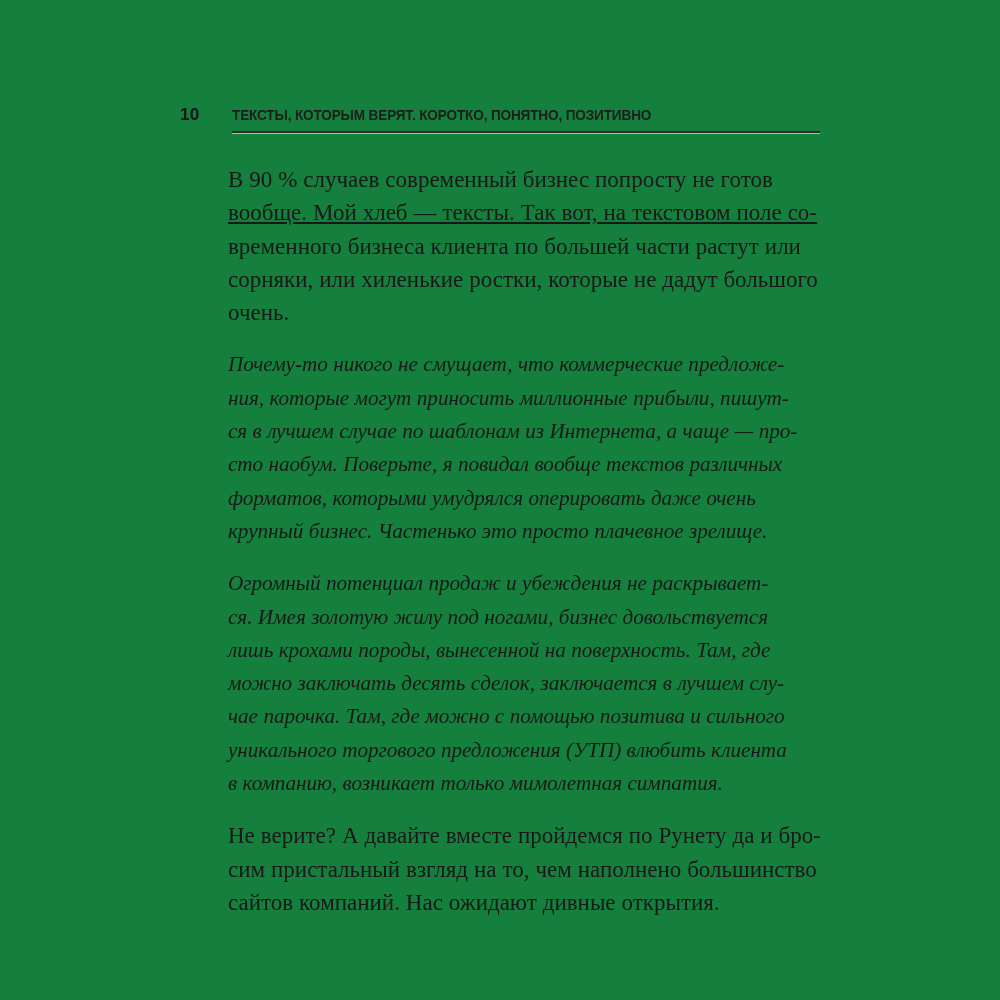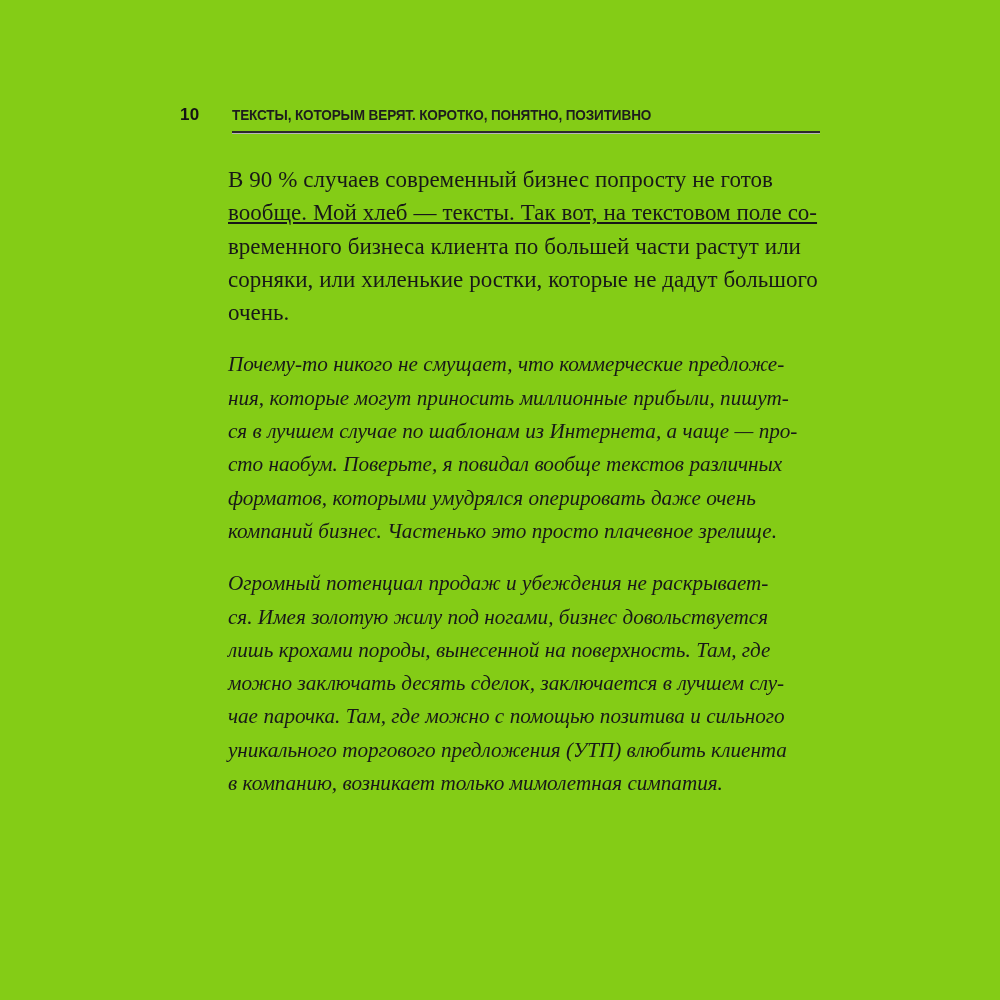--- a/index.html
+++ b/index.html
@@ -13,21 +13,21 @@
     overflow: hidden;
     font-family: "Liberation Serif", "DejaVu Serif", serif;
     color: #1a1a1a;
     -webkit-font-smoothing: antialiased;
   }
 
   .page {
     position: relative;
     width: 1000px;
     height: 1000px;
-    background: #84cc16;
+    background: #15803d;
   }
 
   
   .running-head {
     position: absolute;
     left: 180px;
     top: 105px;
     width: 660px;
     height: 30px;
     display: flex;
@@ -119,26 +119,31 @@
         <span class="line" style="display: block; white-space: nowrap; transform: scaleX(1); transform-origin: left center;">временного бизнеса клиента по большей части растут или</span>
         <span class="line" style="display: block; white-space: nowrap; transform: scaleX(1); transform-origin: left center;">сорняки, или хиленькие ростки, которые не дадут большого</span>
         <span class="line flush" style="transform: none;">очень.</span>
       </p>
       <p class="para italic">
         <span class="line" style="display: block; white-space: nowrap; transform: scaleX(1); transform-origin: left center;">Почему-то никого не смущает, что коммерческие предложе-</span>
         <span class="line" style="display: block; white-space: nowrap; transform: scaleX(1); transform-origin: left center;">ния, которые могут приносить миллионные прибыли, пишут-</span>
         <span class="line" style="display: block; white-space: nowrap; transform: scaleX(1); transform-origin: left center;">ся в лучшем случае по шаблонам из Интернета, а чаще — про-</span>
         <span class="line" style="display: block; white-space: nowrap; transform: scaleX(1); transform-origin: left center;">сто наобум. Поверьте, я повидал вообще текстов различных</span>
         <span class="line" style="display: block; white-space: nowrap; transform: scaleX(1); transform-origin: left center;">форматов, которыми умудрялся оперировать даже очень</span>
-        <span class="line flush" style="transform: none;">компаний бизнес. Частенько это просто плачевное зрелище.</span>
+        <span class="line flush" style="transform: none;">крупный бизнес. Частенько это просто плачевное зрелище.</span>
       </p>
       <p class="para italic">
         <span class="line" style="display: block; white-space: nowrap; transform: scaleX(1); transform-origin: left center;">Огромный потенциал продаж и убеждения не раскрывает-</span>
         <span class="line" style="display: block; white-space: nowrap; transform: scaleX(1); transform-origin: left center;">ся. Имея золотую жилу под ногами, бизнес довольствуется</span>
         <span class="line" style="display: block; white-space: nowrap; transform: scaleX(1); transform-origin: left center;">лишь крохами породы, вынесенной на поверхность. Там, где</span>
         <span class="line" style="display: block; white-space: nowrap; transform: scaleX(1); transform-origin: left center;">можно заключать десять сделок, заключается в лучшем слу-</span>
         <span class="line" style="display: block; white-space: nowrap; transform: scaleX(1); transform-origin: left center;">чае парочка. Там, где можно с помощью позитива и сильного</span>
         <span class="line" style="display: block; white-space: nowrap; transform: scaleX(1); transform-origin: left center;">уникального торгового предложения (УТП) влюбить клиента</span>
         <span class="line flush" style="transform: none;">в компанию, возникает только мимолетная симпатия.</span>
       </p>
+      <p class="para">
+        <span class="line" style="display: block; white-space: nowrap; transform: scaleX(1); transform-origin: left center;">Не верите? А давайте вместе пройдемся по Рунету да и бро-</span>
+        <span class="line" style="display: block; white-space: nowrap; transform: scaleX(1); transform-origin: left center;">сим пристальный взгляд на то, чем наполнено большинство</span>
+        <span class="line flush" style="transform: none;">сайтов компаний. Нас ожидают дивные открытия.</span>
+      </p>
     </div>
 
 </div>
 
 </body></html>

